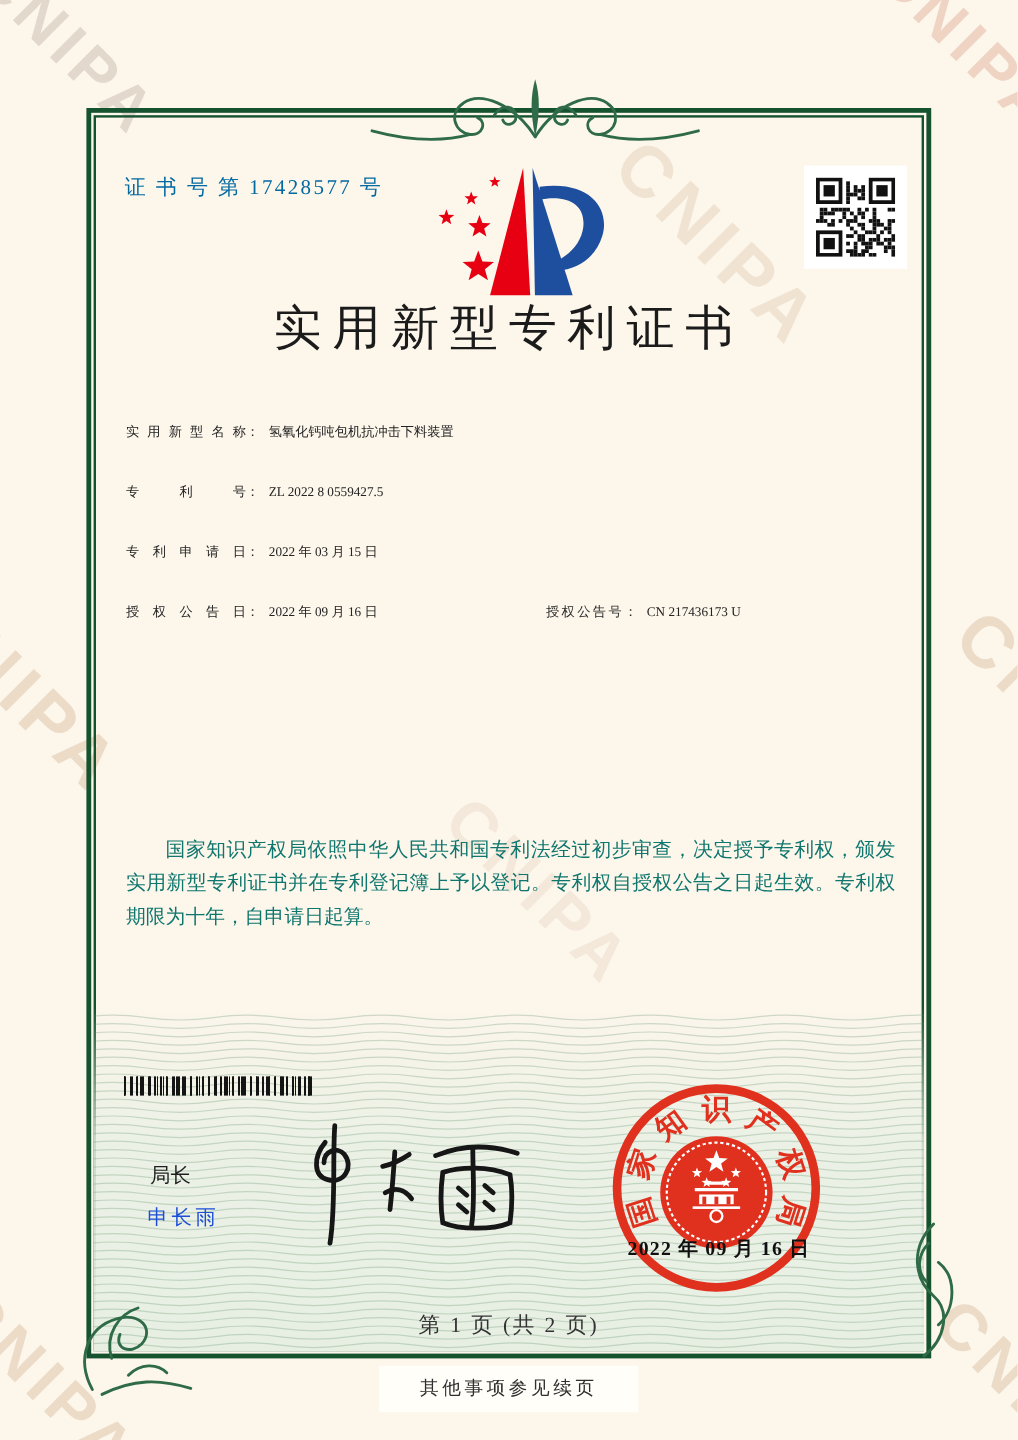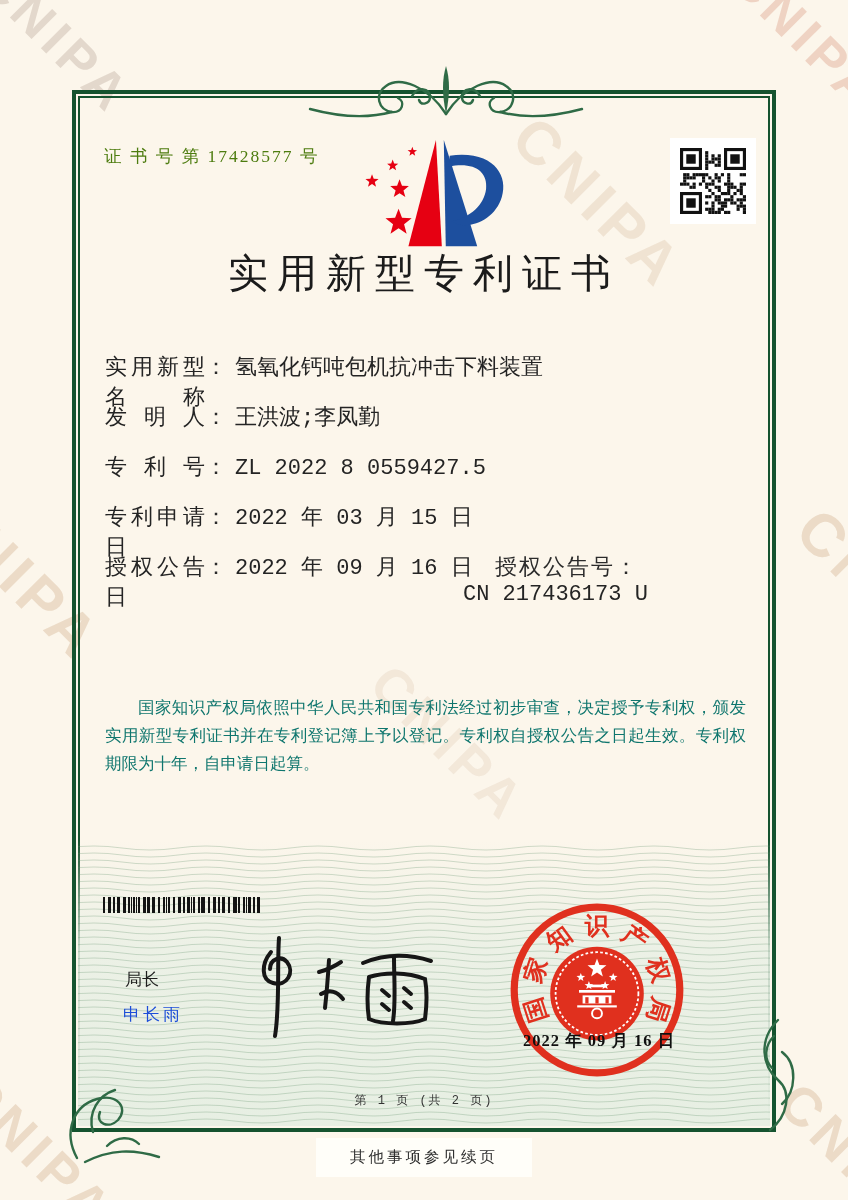--- a/index.html
+++ b/index.html
@@ -19,55 +19,55 @@
   .wm-br{left:760px;top:1130px;font-size:54px;}
   
   .frame{position:absolute;left:72px;top:90px;width:696px;height:1034px;
          border:4px solid #15532f;z-index:1;}
   .frame-inner{position:absolute;inset:2px;border:2px solid #15532f;}
   
   .band{position:absolute;left:2px;right:2px;bottom:2px;height:286px;
         background:linear-gradient(180deg,rgba(233,240,229,0) 0px,rgba(233,240,229,0.85) 110px,#e7efe3 100%);}
   .band svg{position:absolute;inset:0;}
   
-  .cert-no{position:absolute;left:104px;top:144px;font-size:17.5px;letter-spacing:2px;color:#4d7c0f;z-index:2;}
+  .cert-no{position:absolute;left:104px;top:144px;font-size:17.5px;letter-spacing:2px;color:#0369a1;z-index:2;}
   .qr-wrap{position:absolute;left:670px;top:138px;width:86px;height:86px;background:#fff;z-index:2;}
   .qr-wrap svg{position:absolute;left:10px;top:10px;}
   .logo{position:absolute;left:352px;top:136px;z-index:2;}
   .title{position:absolute;left:0;top:246px;width:100%;text-align:center;font-size:40px;
          font-weight:normal;letter-spacing:9px;color:#1b1b1b;z-index:2;}
   
   .fields{position:absolute;left:105px;top:352px;right:96px;z-index:2;}
-  .f-row{position:relative;height:50px;font-size:22px;font-family:Liberation Mono, monospace;}
+  .f-row{position:relative;height:50px;font-size:11px;}
   .f-label{display:inline-block;width:100px;text-align:justify;text-align-last:justify;
            vertical-align:top;color:#242424;}
   .f-colon{display:inline-block;}
   .f-value{display:inline-block;margin-left:8px;white-space:pre;color:#242424;}
   .f-pair2{position:absolute;left:350px;top:0;}
-  .f-pair2 .f-label2{letter-spacing:2px;margin-left:40px;}
+  .f-pair2 .f-label2{letter-spacing:2px;}
   
   .body-text{position:absolute;left:105px;right:102px;top:694px;font-size:16.5px;
              line-height:28px;text-align:justify;color:#0f766e;z-index:2;}
   .body-text p{margin:0;text-indent:2em;}
   
   .barcode{position:absolute;left:103px;top:897px;width:157px;height:16px;z-index:2;
      background:
        repeating-linear-gradient(90deg,#141414 0 2px,transparent 2px 5px),
        repeating-linear-gradient(90deg,#141414 0 1px,transparent 1px 7px),
        repeating-linear-gradient(90deg,#141414 0 1px,transparent 1px 11px);}
   .director-title{position:absolute;left:125px;top:968px;font-size:17px;z-index:2;
      font-family:"Liberation Sans","DejaVu Sans",sans-serif;color:#1e1e1e;}
   .director-name{position:absolute;left:123px;top:1003px;font-size:17px;letter-spacing:3px;z-index:2;
      font-family:"Liberation Sans","DejaVu Sans",sans-serif;color:#1d4ed8;}
   .signature{position:absolute;left:243px;top:932px;z-index:2;}
   .seal{position:absolute;left:507px;top:900px;z-index:2;}
   .seal-date{position:absolute;left:523px;top:1030px;width:170px;font-size:16.5px;font-weight:bold;
              letter-spacing:1px;color:#101010;z-index:3;white-space:nowrap;}
-  .page-num{position:absolute;left:0;top:1092px;width:100%;text-align:center;font-size:12px;
-            letter-spacing:2px;color:#333;z-index:2;font-family:Liberation Mono, monospace;}
+  .page-num{position:absolute;left:0;top:1092px;width:100%;text-align:center;font-size:18px;
+            letter-spacing:2px;color:#333;z-index:2;}
   .cont-note{position:absolute;left:0;top:1138px;width:100%;text-align:center;z-index:2;}
   .cont-note span{display:inline-block;background:#fffef9;padding:9px 34px;font-size:15.5px;
                   letter-spacing:3px;color:#2e2e2e;text-align:center;}
   
   .orn{position:absolute;z-index:3;pointer-events:none;}
   .orn path{fill:none;stroke:#2f6b46;stroke-width:2.4;stroke-linecap:round;}
   .orn .fill{fill:#2f6b46;stroke:none;}
 </style>
 </head>
 <body>
@@ -300,23 +300,20 @@
     <polygon fill="#e60012" points="46.0,74.0 49.5,83.2 59.3,83.7 51.6,89.8 54.2,99.3 46.0,93.9 37.8,99.3 40.4,89.8 32.7,83.7 42.5,83.2"></polygon>
   </svg>
 
   <div class="title">实用新型专利证书</div>
 
   <div class="fields">
     <div class="f-row">
       <span class="f-label">实用新型名称</span><span class="f-colon">：</span><span class="f-value">氢氧化钙吨包机抗冲击下料装置</span>
     </div>
     <div class="f-row">
-      <span class="f-label">发明人</span><span class="f-colon">：</span><span class="f-value">王洪波;李凤勤</span>
-    </div>
-    <div class="f-row">
       <span class="f-label">专利号</span><span class="f-colon">：</span><span class="f-value">ZL 2022 8 0559427.5</span>
     </div>
     <div class="f-row">
       <span class="f-label">专利申请日</span><span class="f-colon">：</span><span class="f-value">2022 年 03 月 15 日</span>
     </div>
     <div class="f-row">
       <span class="f-label">授权公告日</span><span class="f-colon">：</span><span class="f-value">2022 年 09 月 16 日</span>
       <span class="f-pair2">
         <span class="f-label2">授权公告号</span><span>：</span><span class="f-value">CN 217436173 U</span>
       </span>

